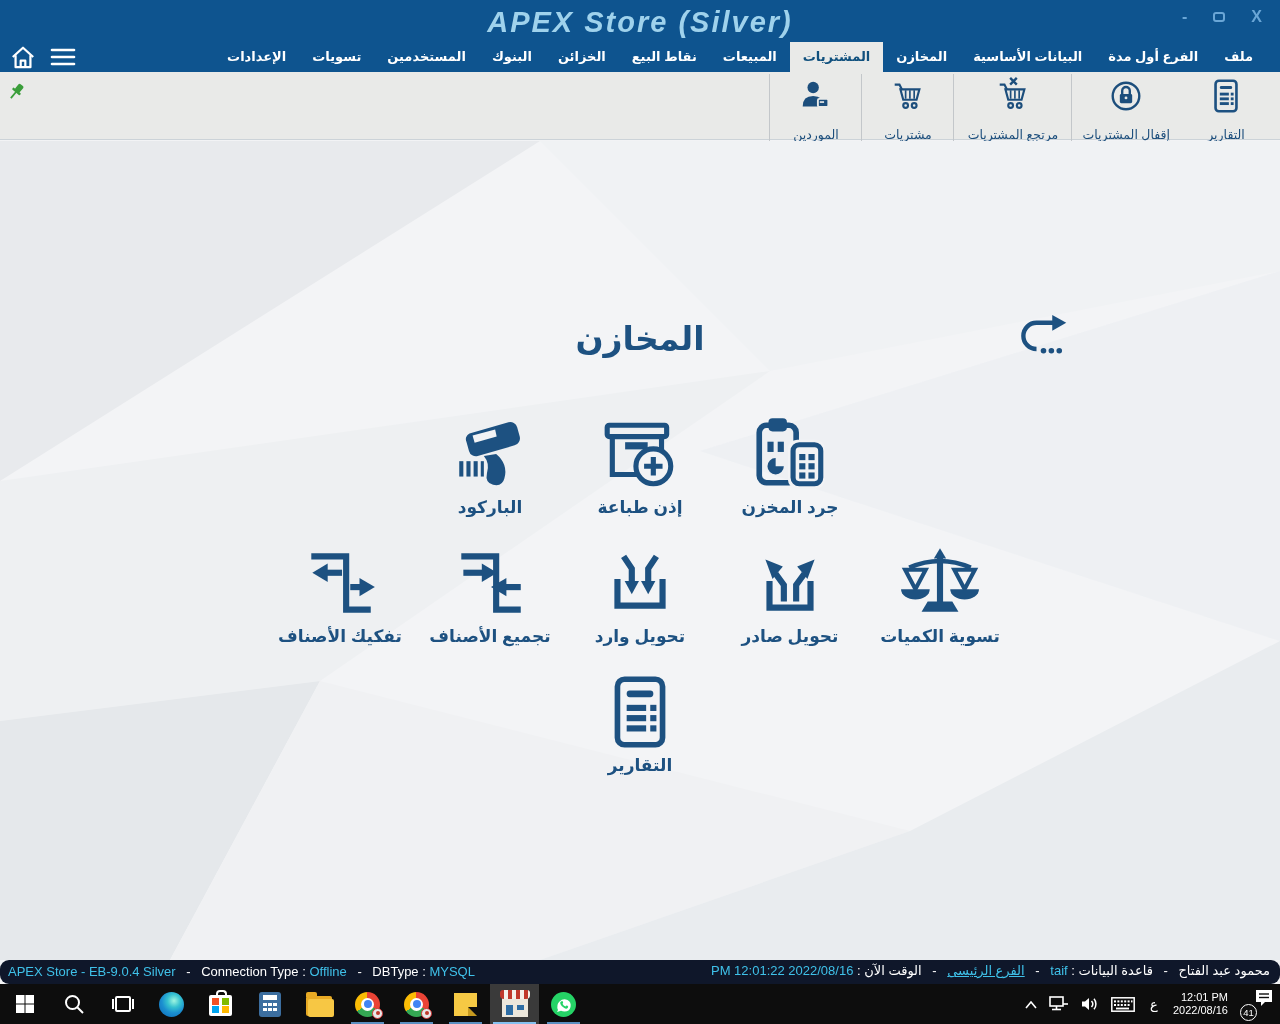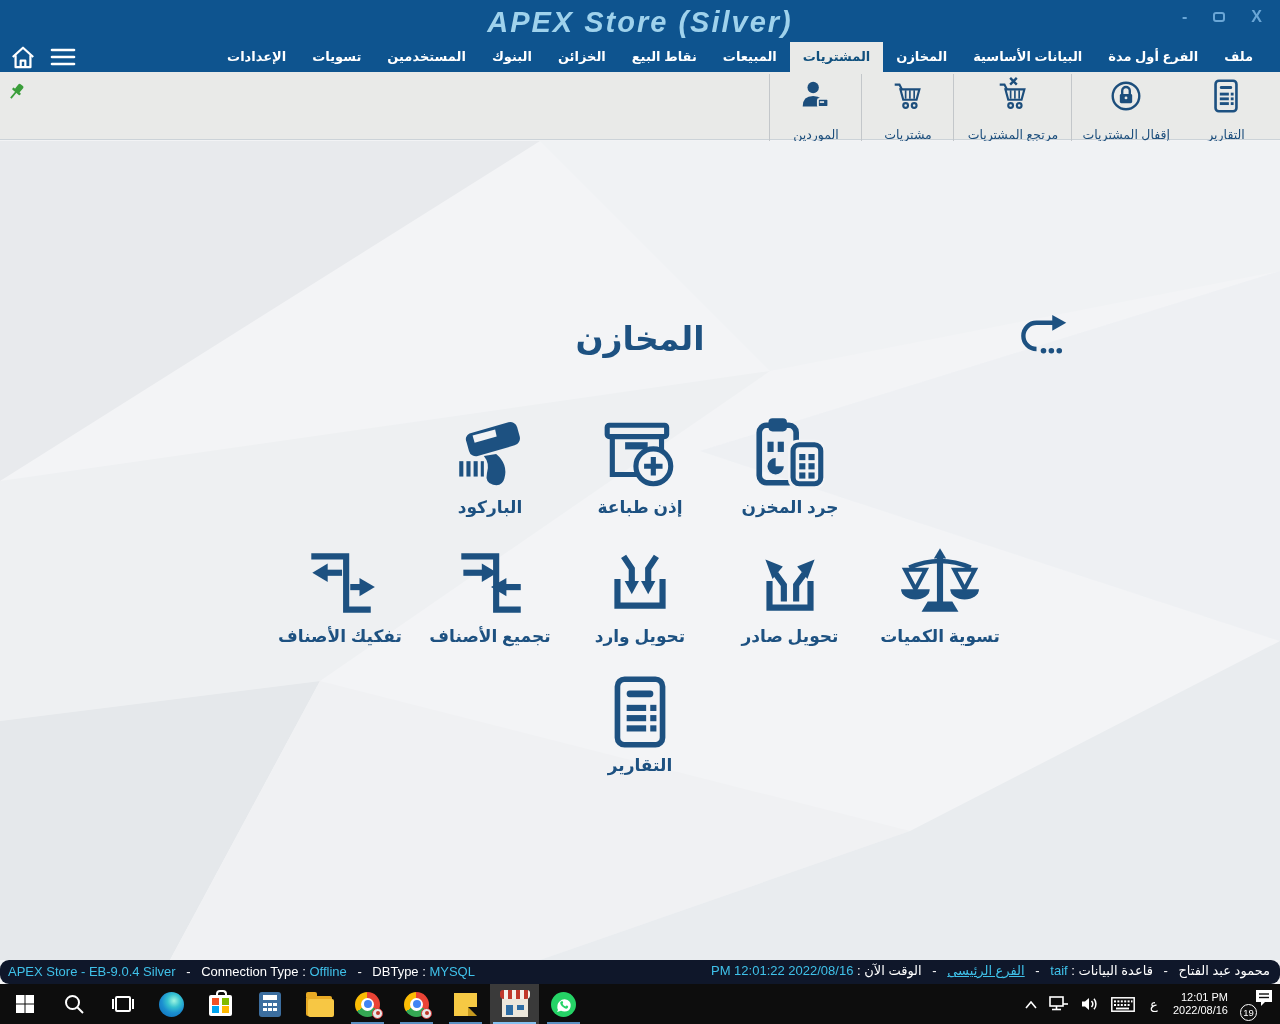--- a/index.html
+++ b/index.html
@@ -562,18 +562,18 @@
       <div class="tray-clock">
         <div>12:01 PM</div>
         <div>2022/08/16</div>
       </div>
       <div class="notif">
         <svg width="20" height="18" viewBox="0 0 20 18">
           <path d="M2 1 h16 v12 h-7 l-4 4 v-4 h-5 z" fill="#fff"></path>
           <line x1="5" y1="5" x2="15" y2="5" stroke="#0d0d0d" stroke-width="1.4"></line>
           <line x1="5" y1="8.5" x2="15" y2="8.5" stroke="#0d0d0d" stroke-width="1.4"></line>
         </svg>
-        <div class="notif-badge">19</div>
+        <div class="notif-badge">41</div>
       </div>
     </div>
   </div>
 
 </div>
 
 </body></html>

